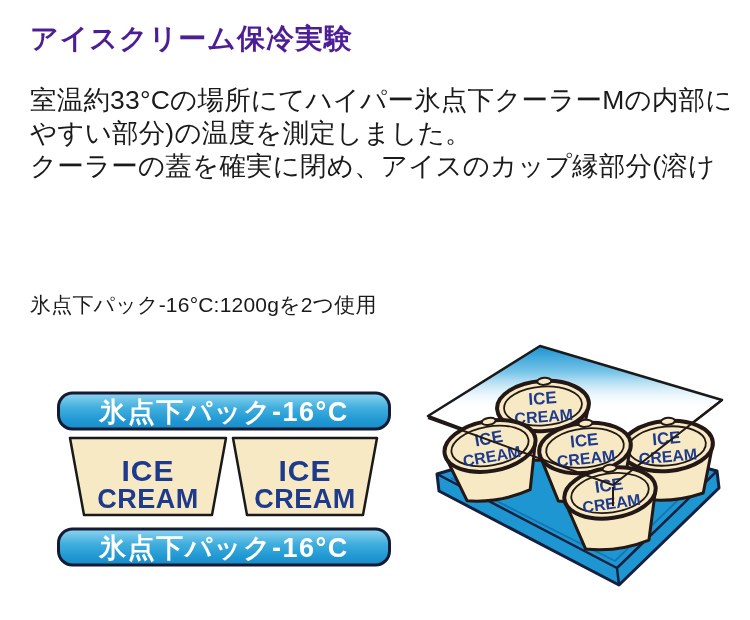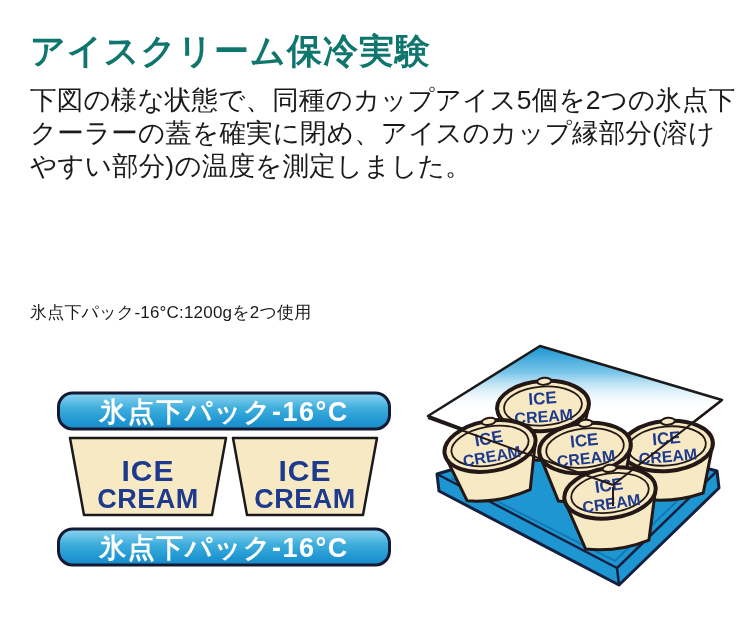--- a/index.html
+++ b/index.html
@@ -1,30 +1,30 @@
 <!DOCTYPE html>
 <html><head>
 <meta charset="utf-8">
 <style>
   html,body{margin:0;padding:0;background:#fff;}
   .page{
     position:relative;width:750px;height:620px;background:#ffffff;overflow:hidden;
     font-family:"Liberation Sans","DejaVu Sans",sans-serif;color:#1a1a1a;
   }
   .title{
-    position:absolute;left:30px;top:28px;margin:0;
-    font-size:35px;font-weight:800;letter-spacing:1px;color:#0f766e;white-space:nowrap;
+    position:absolute;left:30px;top:20px;margin:0;
+    font-size:28px;font-weight:800;letter-spacing:1px;color:#4c1d95;white-space:nowrap;
   }
   .desc{
     position:absolute;left:30px;top:84px;width:710px;
     font-size:26.5px;line-height:33px;letter-spacing:0.2px;white-space:nowrap;
   }
   .specs{
-    position:absolute;left:30px;top:296px;width:500px;
-    font-size:17px;line-height:33px;letter-spacing:0.2px;white-space:nowrap;
+    position:absolute;left:30px;top:288px;width:500px;
+    font-size:21px;line-height:33px;letter-spacing:0.2px;white-space:nowrap;
   }
   svg.diagram{position:absolute;left:57px;top:391px;}
   svg.illustration{position:absolute;left:405px;top:341px;}
 
   
   .pack-bar{fill:url(#packGrad);stroke:#141a33;stroke-width:3;}
   .bar-label{fill:#ffffff;font-weight:bold;font-size:27px;text-anchor:middle;letter-spacing:1.5px;
              font-family:"Liberation Sans","DejaVu Sans",sans-serif;}
   .cup-trap{fill:#f6e9c3;stroke:#1a1a1a;stroke-width:2.5;stroke-linejoin:round;}
   .trap-label1{fill:#1e3a8c;font-size:30px;font-weight:bold;text-anchor:middle;letter-spacing:1px;
@@ -49,23 +49,23 @@
   .lid-lines{stroke:#231815;stroke-width:2;fill:none;}
 </style>
 </head>
 <body>
 
 <div class="page">
 
   <h1 class="title">アイスクリーム保冷実験</h1>
 
   <div class="desc">
-    <div>下図の様な状態で、同種のカップアイス5個を2つの氷点下</div>
+    <div>室温約33°Cの場所にてハイパー氷点下クーラーMの内部に</div>
+    <div>やすい部分)の温度を測定しました。</div>
     <div>クーラーの蓋を確実に閉め、アイスのカップ縁部分(溶け</div>
-    <div>やすい部分)の温度を測定しました。</div>
   </div>
 
   <div class="specs">
     <div>氷点下パック-16°C:1200gを2つ使用</div>
   </div>
 
   <svg class="diagram" width="336" height="177" viewBox="0 0 336 177">
     <defs>
       <linearGradient id="packGrad" x1="0" y1="0" x2="0" y2="1">
         <stop offset="0" stop-color="#8FD4F0"></stop>

